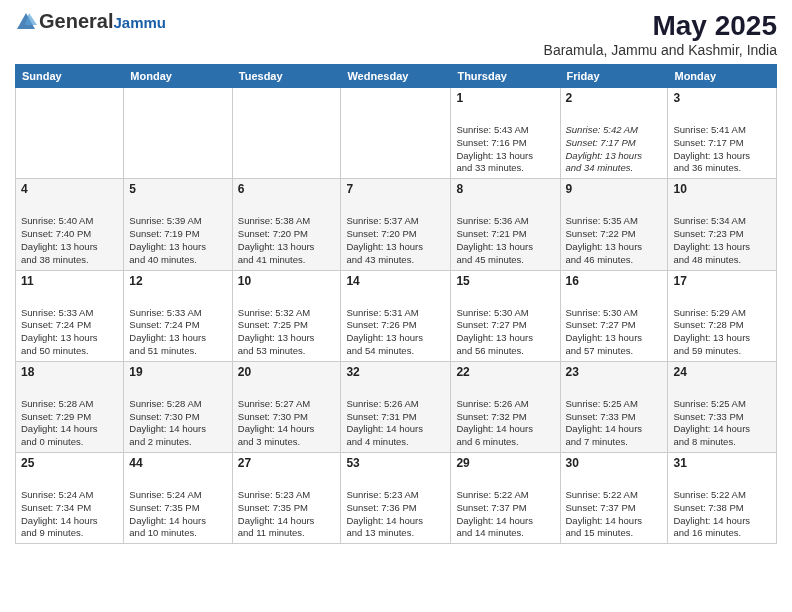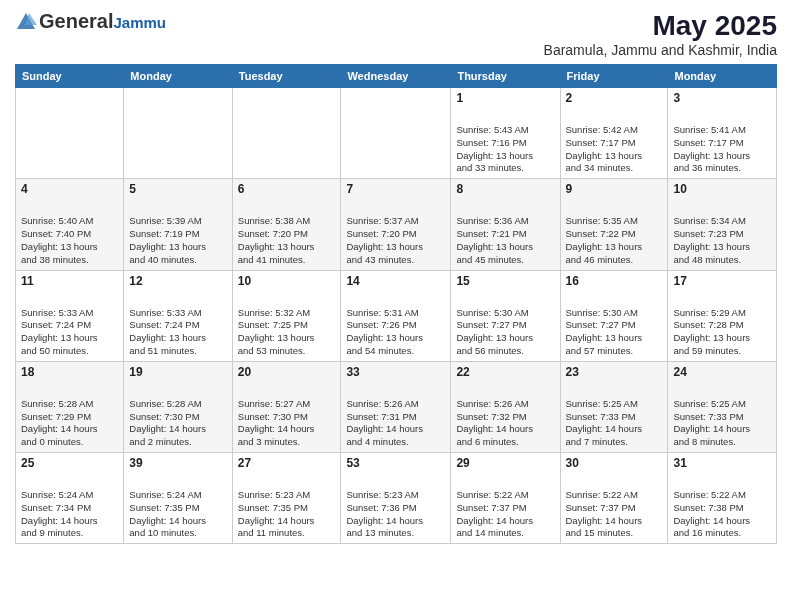--- a/index.html
+++ b/index.html
@@ -126,21 +126,21 @@
           <td class="empty-cell"></td>
           <td>
             <span class="day-num">1</span>
             <div class="day-info" style="white-space: pre-line;">Sunrise: 5:43 AM
 Sunset: 7:16 PM
 Daylight: 13 hours
 and 33 minutes.</div>
           </td>
           <td>
             <span class="day-num">2</span>
-            <div class="day-info" style="white-space: pre-line;">Sunrise: 5:42 AM
+            <div class="day-info" style="white-space: pre-line; font-style: italic;">Sunrise: 5:42 AM
 Sunset: 7:17 PM
 Daylight: 13 hours
 and 34 minutes.</div>
           </td>
           <td>
             <span class="day-num">3</span>
             <div class="day-info" style="white-space: pre-line;">Sunrise: 5:41 AM
 Sunset: 7:17 PM
 Daylight: 13 hours
 and 36 minutes.</div>
@@ -264,21 +264,21 @@
 and 2 minutes.</div>
           </td>
           <td>
             <span class="day-num">20</span>
             <div class="day-info" style="white-space: pre-line;">Sunrise: 5:27 AM
 Sunset: 7:30 PM
 Daylight: 14 hours
 and 3 minutes.</div>
           </td>
           <td>
-            <span class="day-num">33</span>
+            <span class="day-num">32</span>
             <div class="day-info" style="white-space: pre-line;">Sunrise: 5:26 AM
 Sunset: 7:31 PM
 Daylight: 14 hours
 and 4 minutes.</div>
           </td>
           <td>
             <span class="day-num">22</span>
             <div class="day-info" style="white-space: pre-line;">Sunrise: 5:26 AM
 Sunset: 7:32 PM
 Daylight: 14 hours
@@ -301,21 +301,21 @@
         </tr>
         <tr>
           <td>
             <span class="day-num">25</span>
             <div class="day-info" style="white-space: pre-line;">Sunrise: 5:24 AM
 Sunset: 7:34 PM
 Daylight: 14 hours
 and 9 minutes.</div>
           </td>
           <td>
-            <span class="day-num">39</span>
+            <span class="day-num">44</span>
             <div class="day-info" style="white-space: pre-line;">Sunrise: 5:24 AM
 Sunset: 7:35 PM
 Daylight: 14 hours
 and 10 minutes.</div>
           </td>
           <td>
             <span class="day-num">27</span>
             <div class="day-info" style="white-space: pre-line;">Sunrise: 5:23 AM
 Sunset: 7:35 PM
 Daylight: 14 hours

